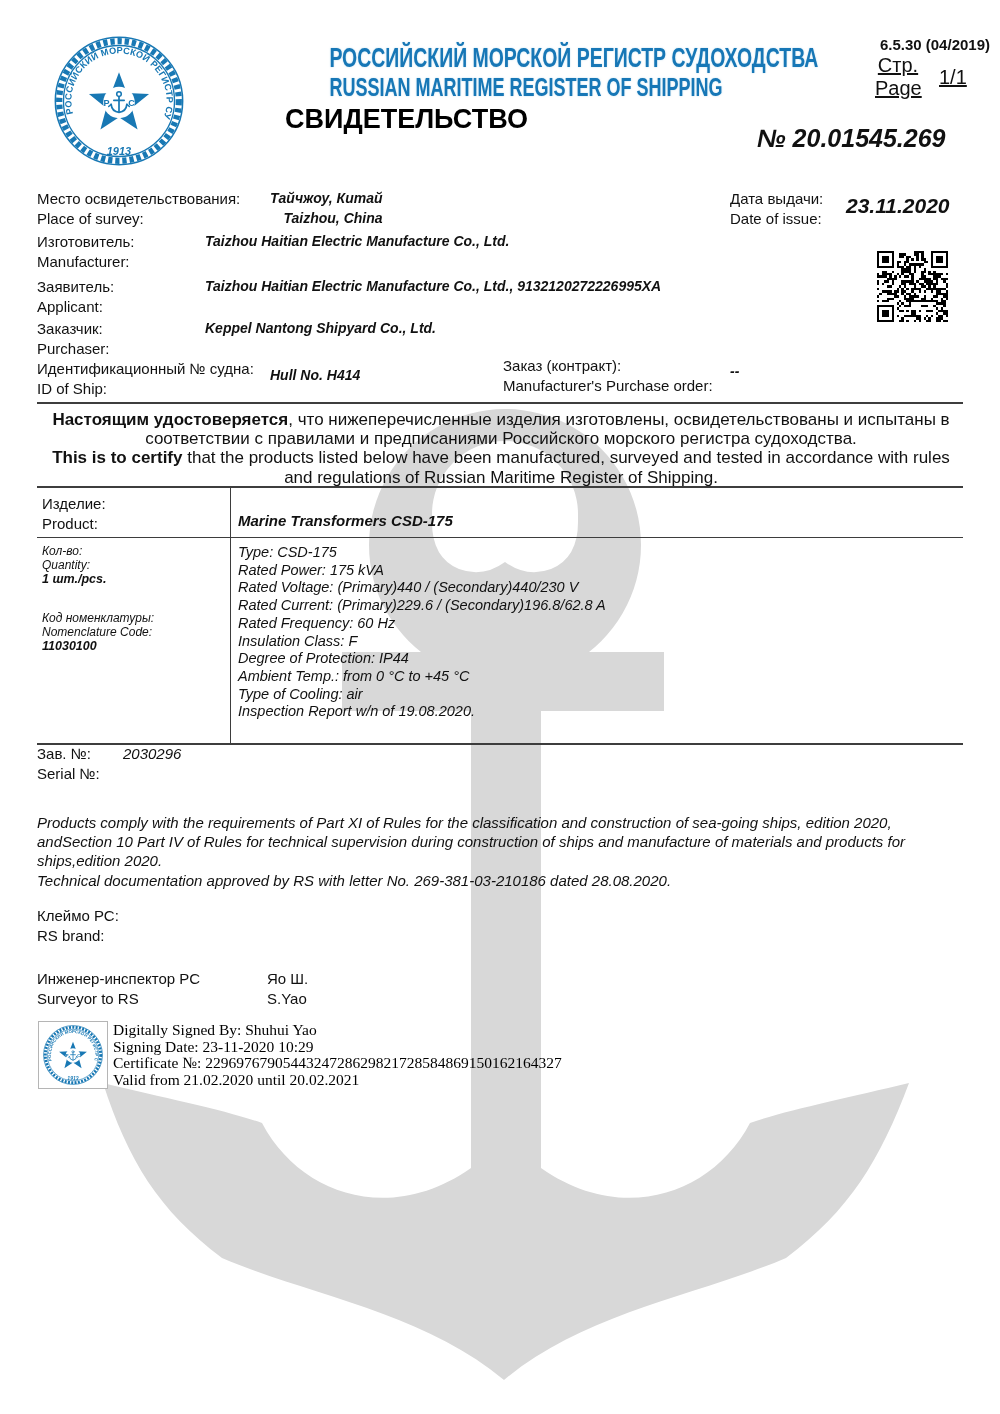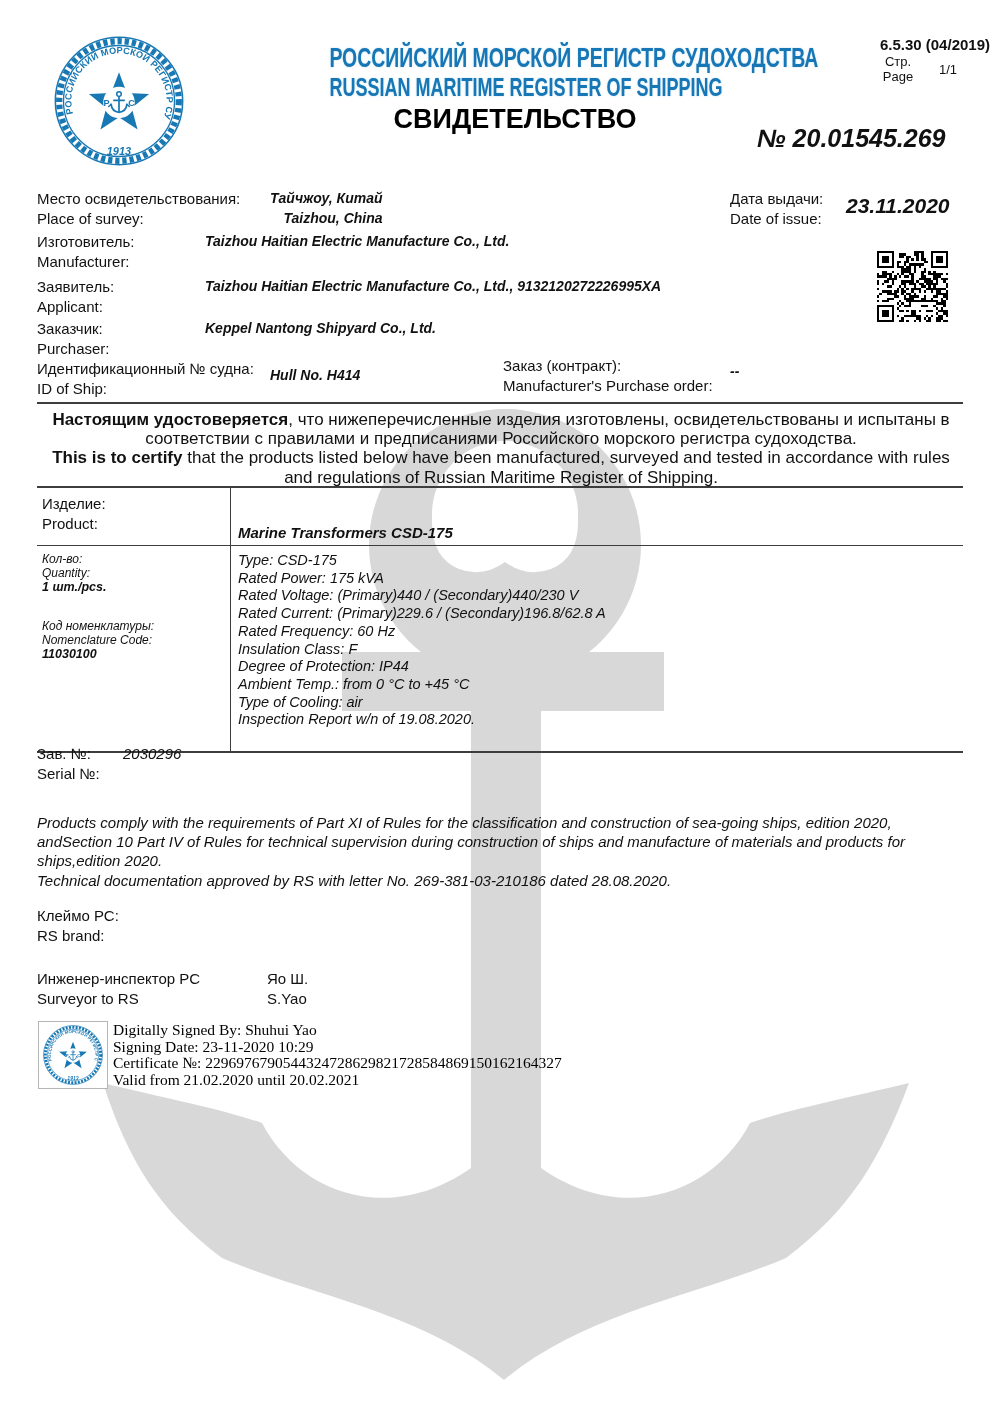--- a/index.html
+++ b/index.html
@@ -9,43 +9,43 @@
   
   #watermark{position:absolute;left:0;top:0;width:1000px;height:1414px;z-index:0;}
   
   #content{position:absolute;left:0;top:0;width:1000px;height:1414px;z-index:1;padding-left:28px;}
   
   .org-title{white-space:nowrap;font-weight:bold;color:#1777b6;text-align:center;
              transform:scaleX(0.72);transform-origin:center;
              text-shadow:0 0 2px rgba(130,190,225,.65);}
   .t1{font-size:27px;line-height:30px;}
   .t2{font-size:25px;line-height:28px;}
-  .doc-title{font-size:27px;font-weight:bold;line-height:31px;text-align:center;color:#000;}
+  .doc-title{font-size:27px;font-weight:bold;line-height:31px;color:#000;}
   .form-no{font-size:15px;font-weight:bold;text-align:right;}
-  .pgblk{font-size:13px;}
+  .pgblk{font-size:20px;text-decoration:underline;}
   .cert-no{font-size:25px;font-weight:bold;font-style:italic;white-space:nowrap;}
   
   .lbl{font-size:15px;line-height:19.5px;color:#111;}
   .val{font-size:14px;font-weight:bold;font-style:italic;line-height:19.5px;white-space:nowrap;text-align:right;}
   .bigdate{font-size:21px;font-weight:bold;font-style:italic;}
   .hr{position:absolute;left:37px;width:926px;height:2px;background:#3d3d3d;}
   
   .para{font-size:17px;line-height:19.2px;text-align:center;}
   .para b{font-weight:bold;}
   
   #ptable{position:absolute;left:37px;top:486px;width:926px;
           border-top:2px solid #3d3d3d;border-bottom:2px solid #3d3d3d;}
   .trow{display:flex;}
   .tleft{width:193px;box-sizing:border-box;padding:6px 4px 4px 5px;}
   .tright{flex:1;border-left:1.6px solid #3d3d3d;box-sizing:border-box;padding:6px 4px 4px 7px;}
   .hrow{border-bottom:1.6px solid #3d3d3d;min-height:43px;}
   .brow{min-height:205px;}
   .smalllbl{font-size:12px;line-height:14px;font-style:italic;}
   .smallval{font-size:12.5px;line-height:14px;font-weight:bold;font-style:italic;}
-  .prodval{font-size:15px;font-weight:bold;font-style:italic;margin-top:30px;}
+  .prodval{font-size:15px;font-weight:bold;font-style:italic;margin-top:18px;}
   .spec{font-size:14.5px;font-style:italic;line-height:17.7px;white-space:nowrap;}
   .ital{font-style:italic;}
   .comp{font-size:15px;font-style:italic;line-height:19.2px;}
   
   .sigbox{position:absolute;left:38px;top:1021px;width:68px;height:66px;background:#fff;
           border:1px solid #b5b5b5;display:flex;align-items:center;justify-content:center;}
   .sigtext{position:absolute;left:113px;top:1022px;font-family:"Liberation Serif",serif;
            font-size:15.5px;line-height:16.6px;color:#000;white-space:nowrap;}
 </style>
 </head>

